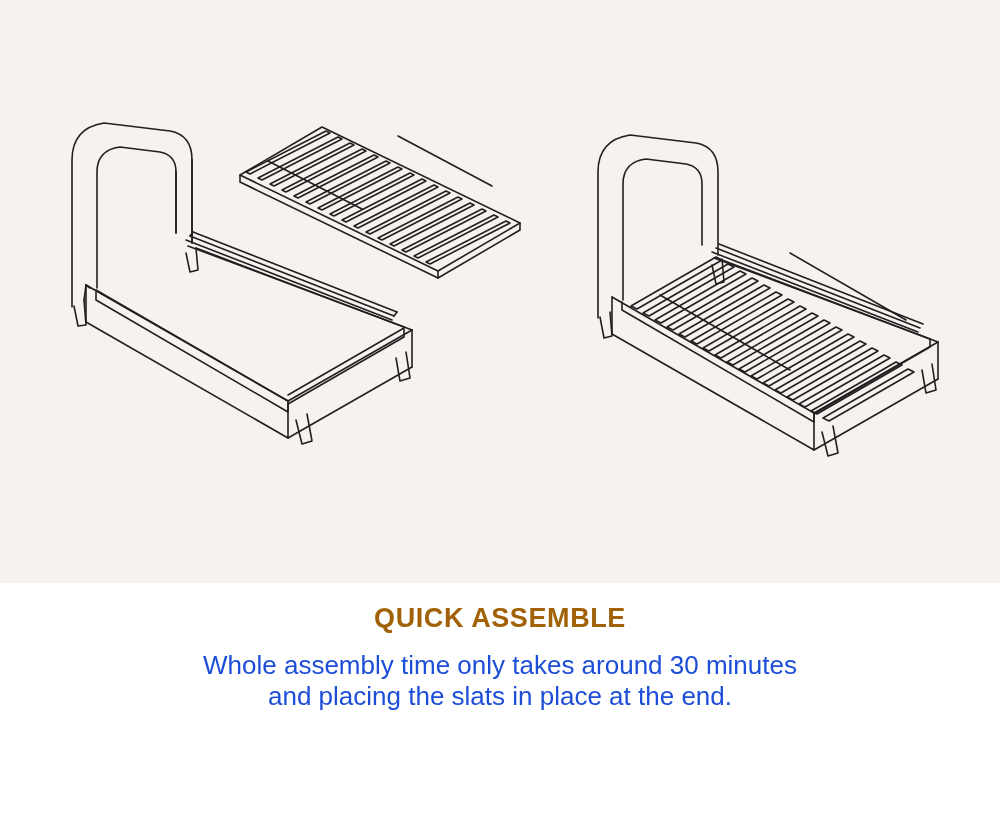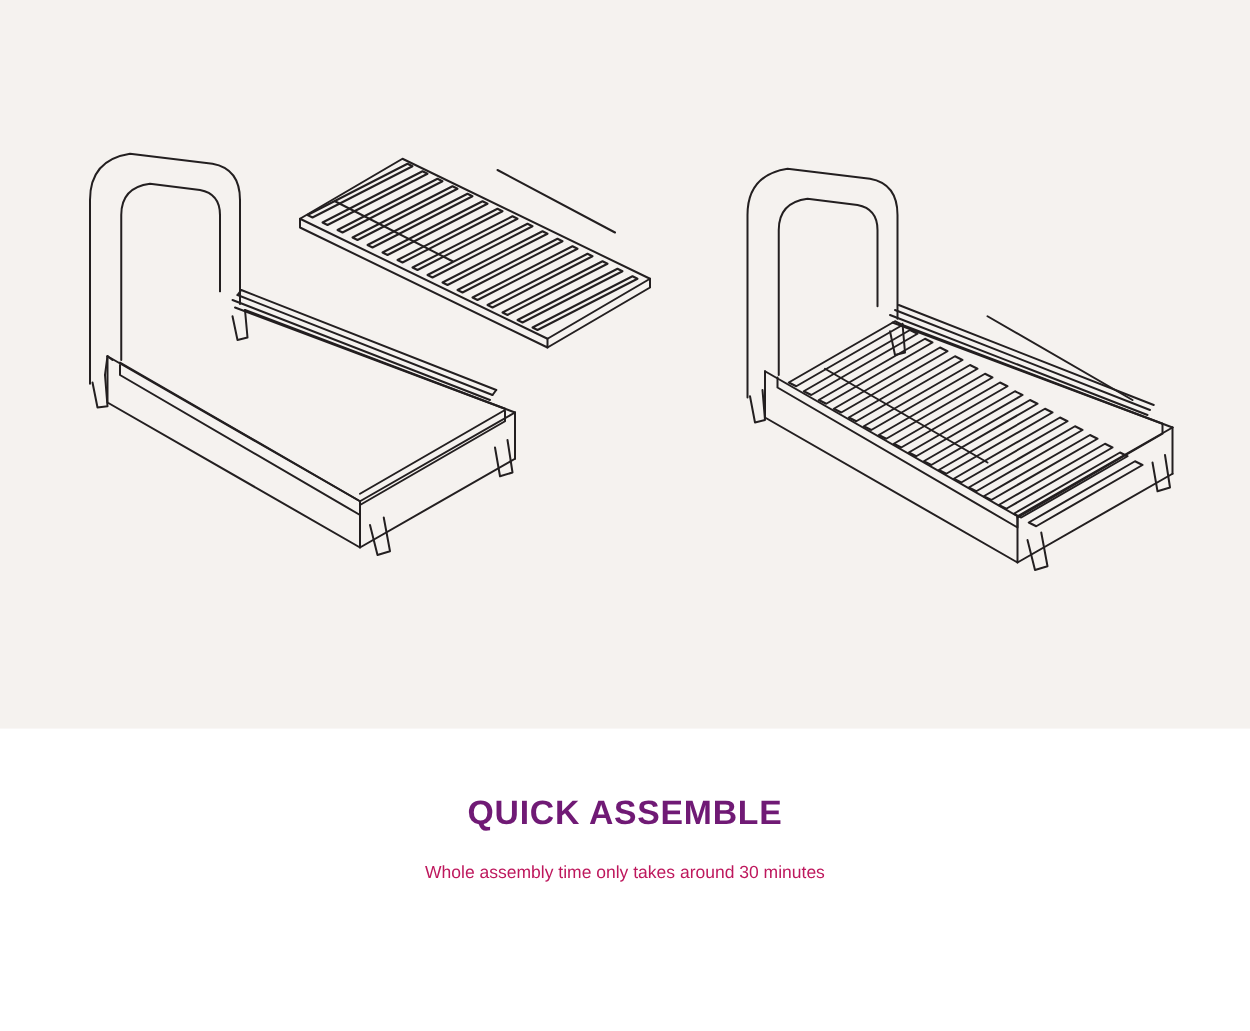--- a/index.html
+++ b/index.html
@@ -36,33 +36,33 @@
     position: absolute;
     left: 0;
     top: 583px;
     width: 1000px;
     height: 242px;
     background: #ffffff;
     text-align: center;
   }
   .caption-title {
     margin: 0;
-    padding-top: 52px;
+    padding-top: 20px;
     font-size: 27px;
     font-weight: bold;
     letter-spacing: 0.6px;
-    color: #701a75;
+    color: #a16207;
     font-family: "Liberation Sans", sans-serif;
   }
   .caption-body {
     margin: 0;
     padding-top: 16px;
-    font-size: 14px;
+    font-size: 26px;
     line-height: 31px;
-    color: #be185d;
+    color: #1d4ed8;
     font-family: "Liberation Sans", sans-serif;
   }
   .caption-body span {
     display: block;
   }
 </style>
 </head>
 <body>
 
 <div class="page">
@@ -191,16 +191,17 @@
         <path d="M660 295 L790 370"></path>
         <path d="M790 253 L906 320"></path>
       </g>
     </svg>
   </div>
 
   <div class="caption-panel">
     <h2 class="caption-title">QUICK ASSEMBLE</h2>
     <p class="caption-body">
       <span>Whole assembly time only takes around 30 minutes</span>
+      <span>and placing the slats in place at the end.</span>
     </p>
   </div>
 
 </div>
 
 </body></html>

